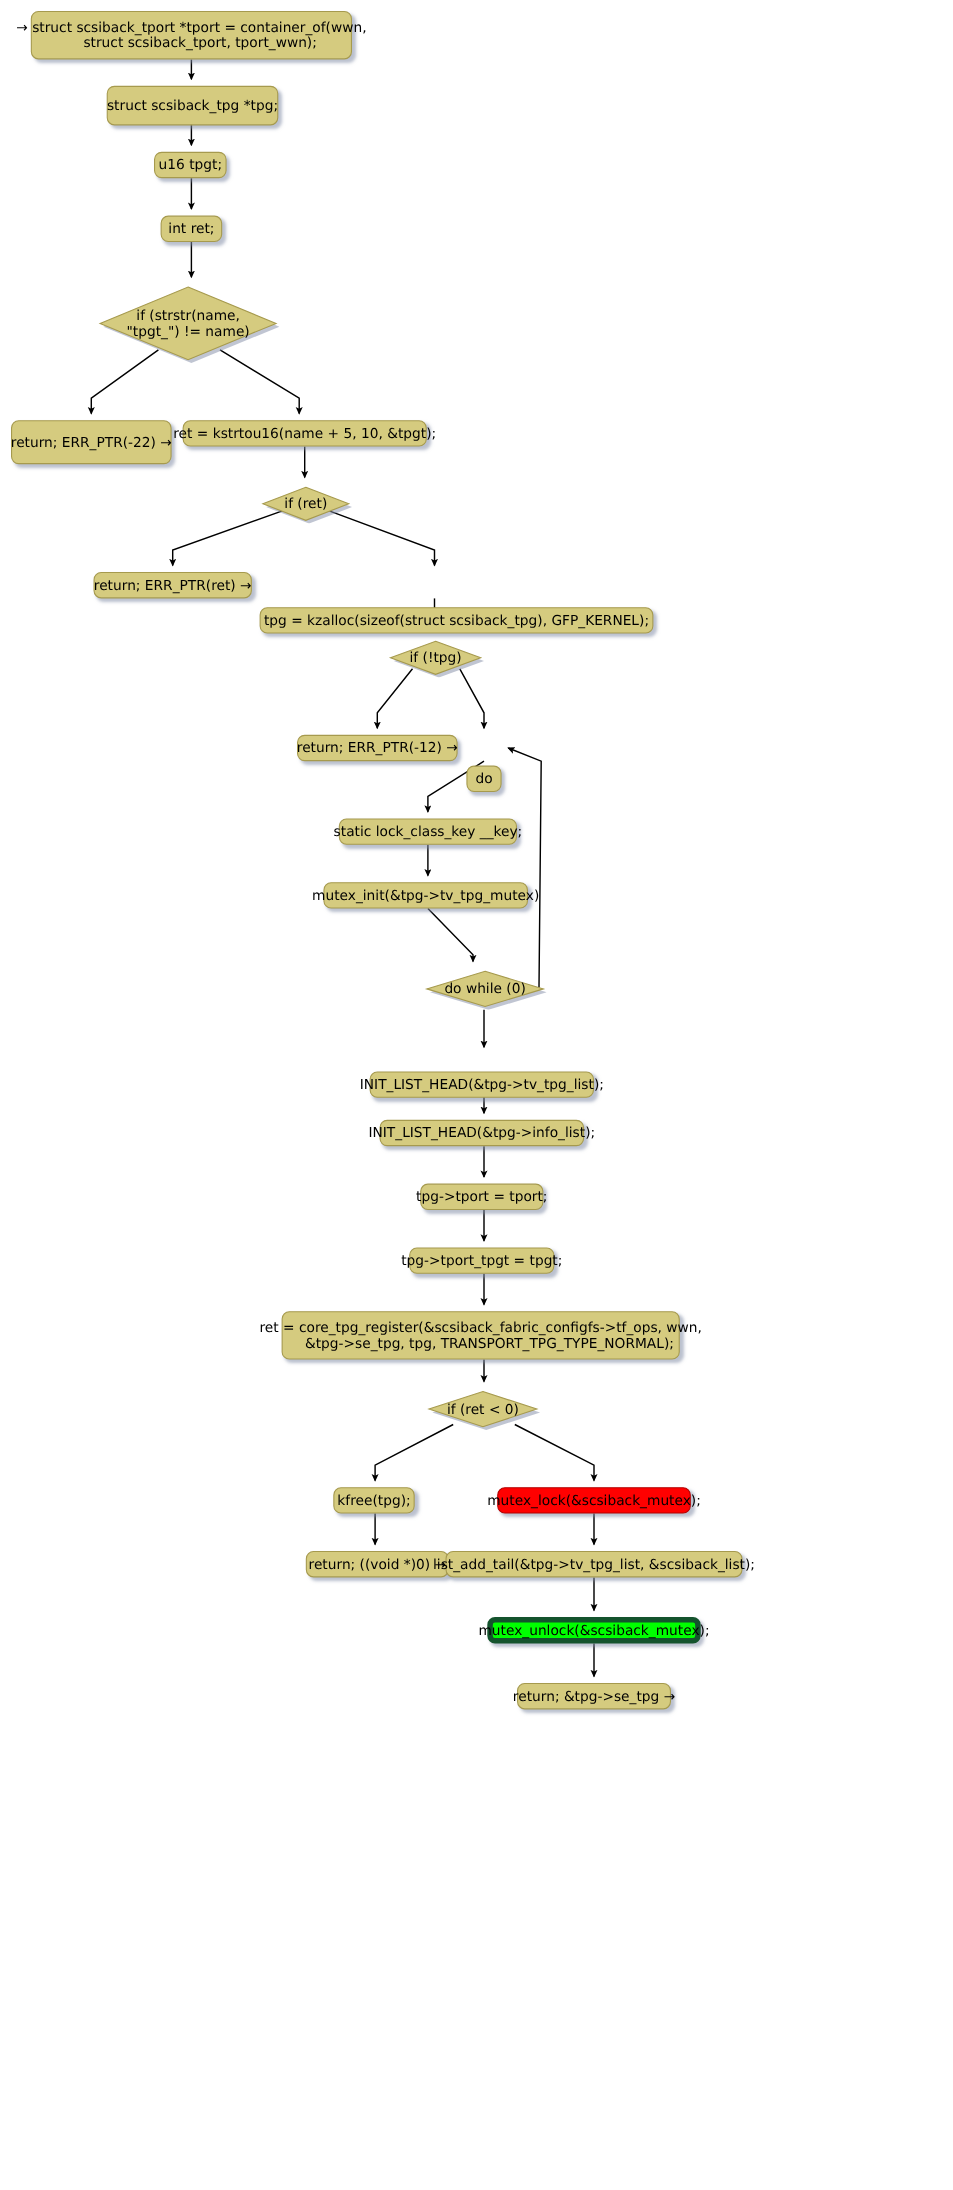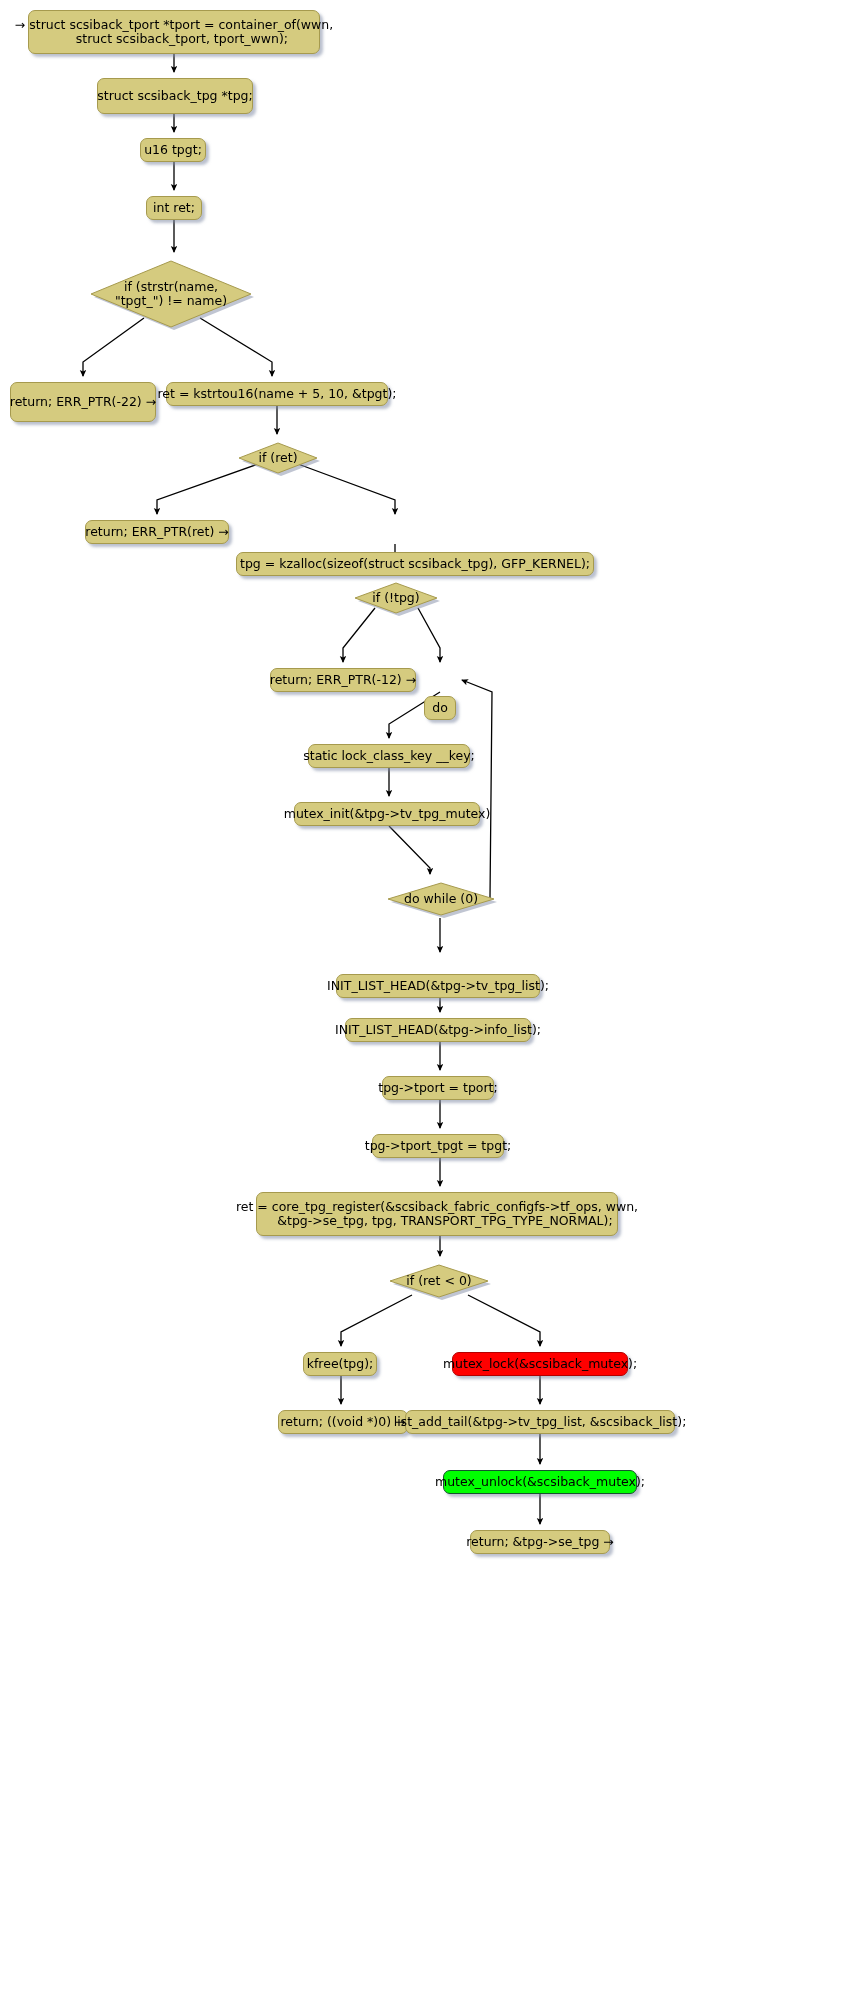--- a/index.html
+++ b/index.html
@@ -44,21 +44,21 @@
     border-radius: 7px;
     box-shadow: 3px 3px 3px rgba(130,140,165,0.55);
     padding: 3px 8px;
   }
   .node.process.red {
     background: #FF0000;
     border: 1px solid #B40000;
   }
   .node.process.green {
     background: #00FF00;
-    border: 1px solid #14532d;
+    border: 5px solid #14532d;
   }
   .node.decision {
     background: transparent;
     border: none;
     box-shadow: none;
   }
   .diamond-shape {
     position: absolute;
     left: 0;
     top: 0;

